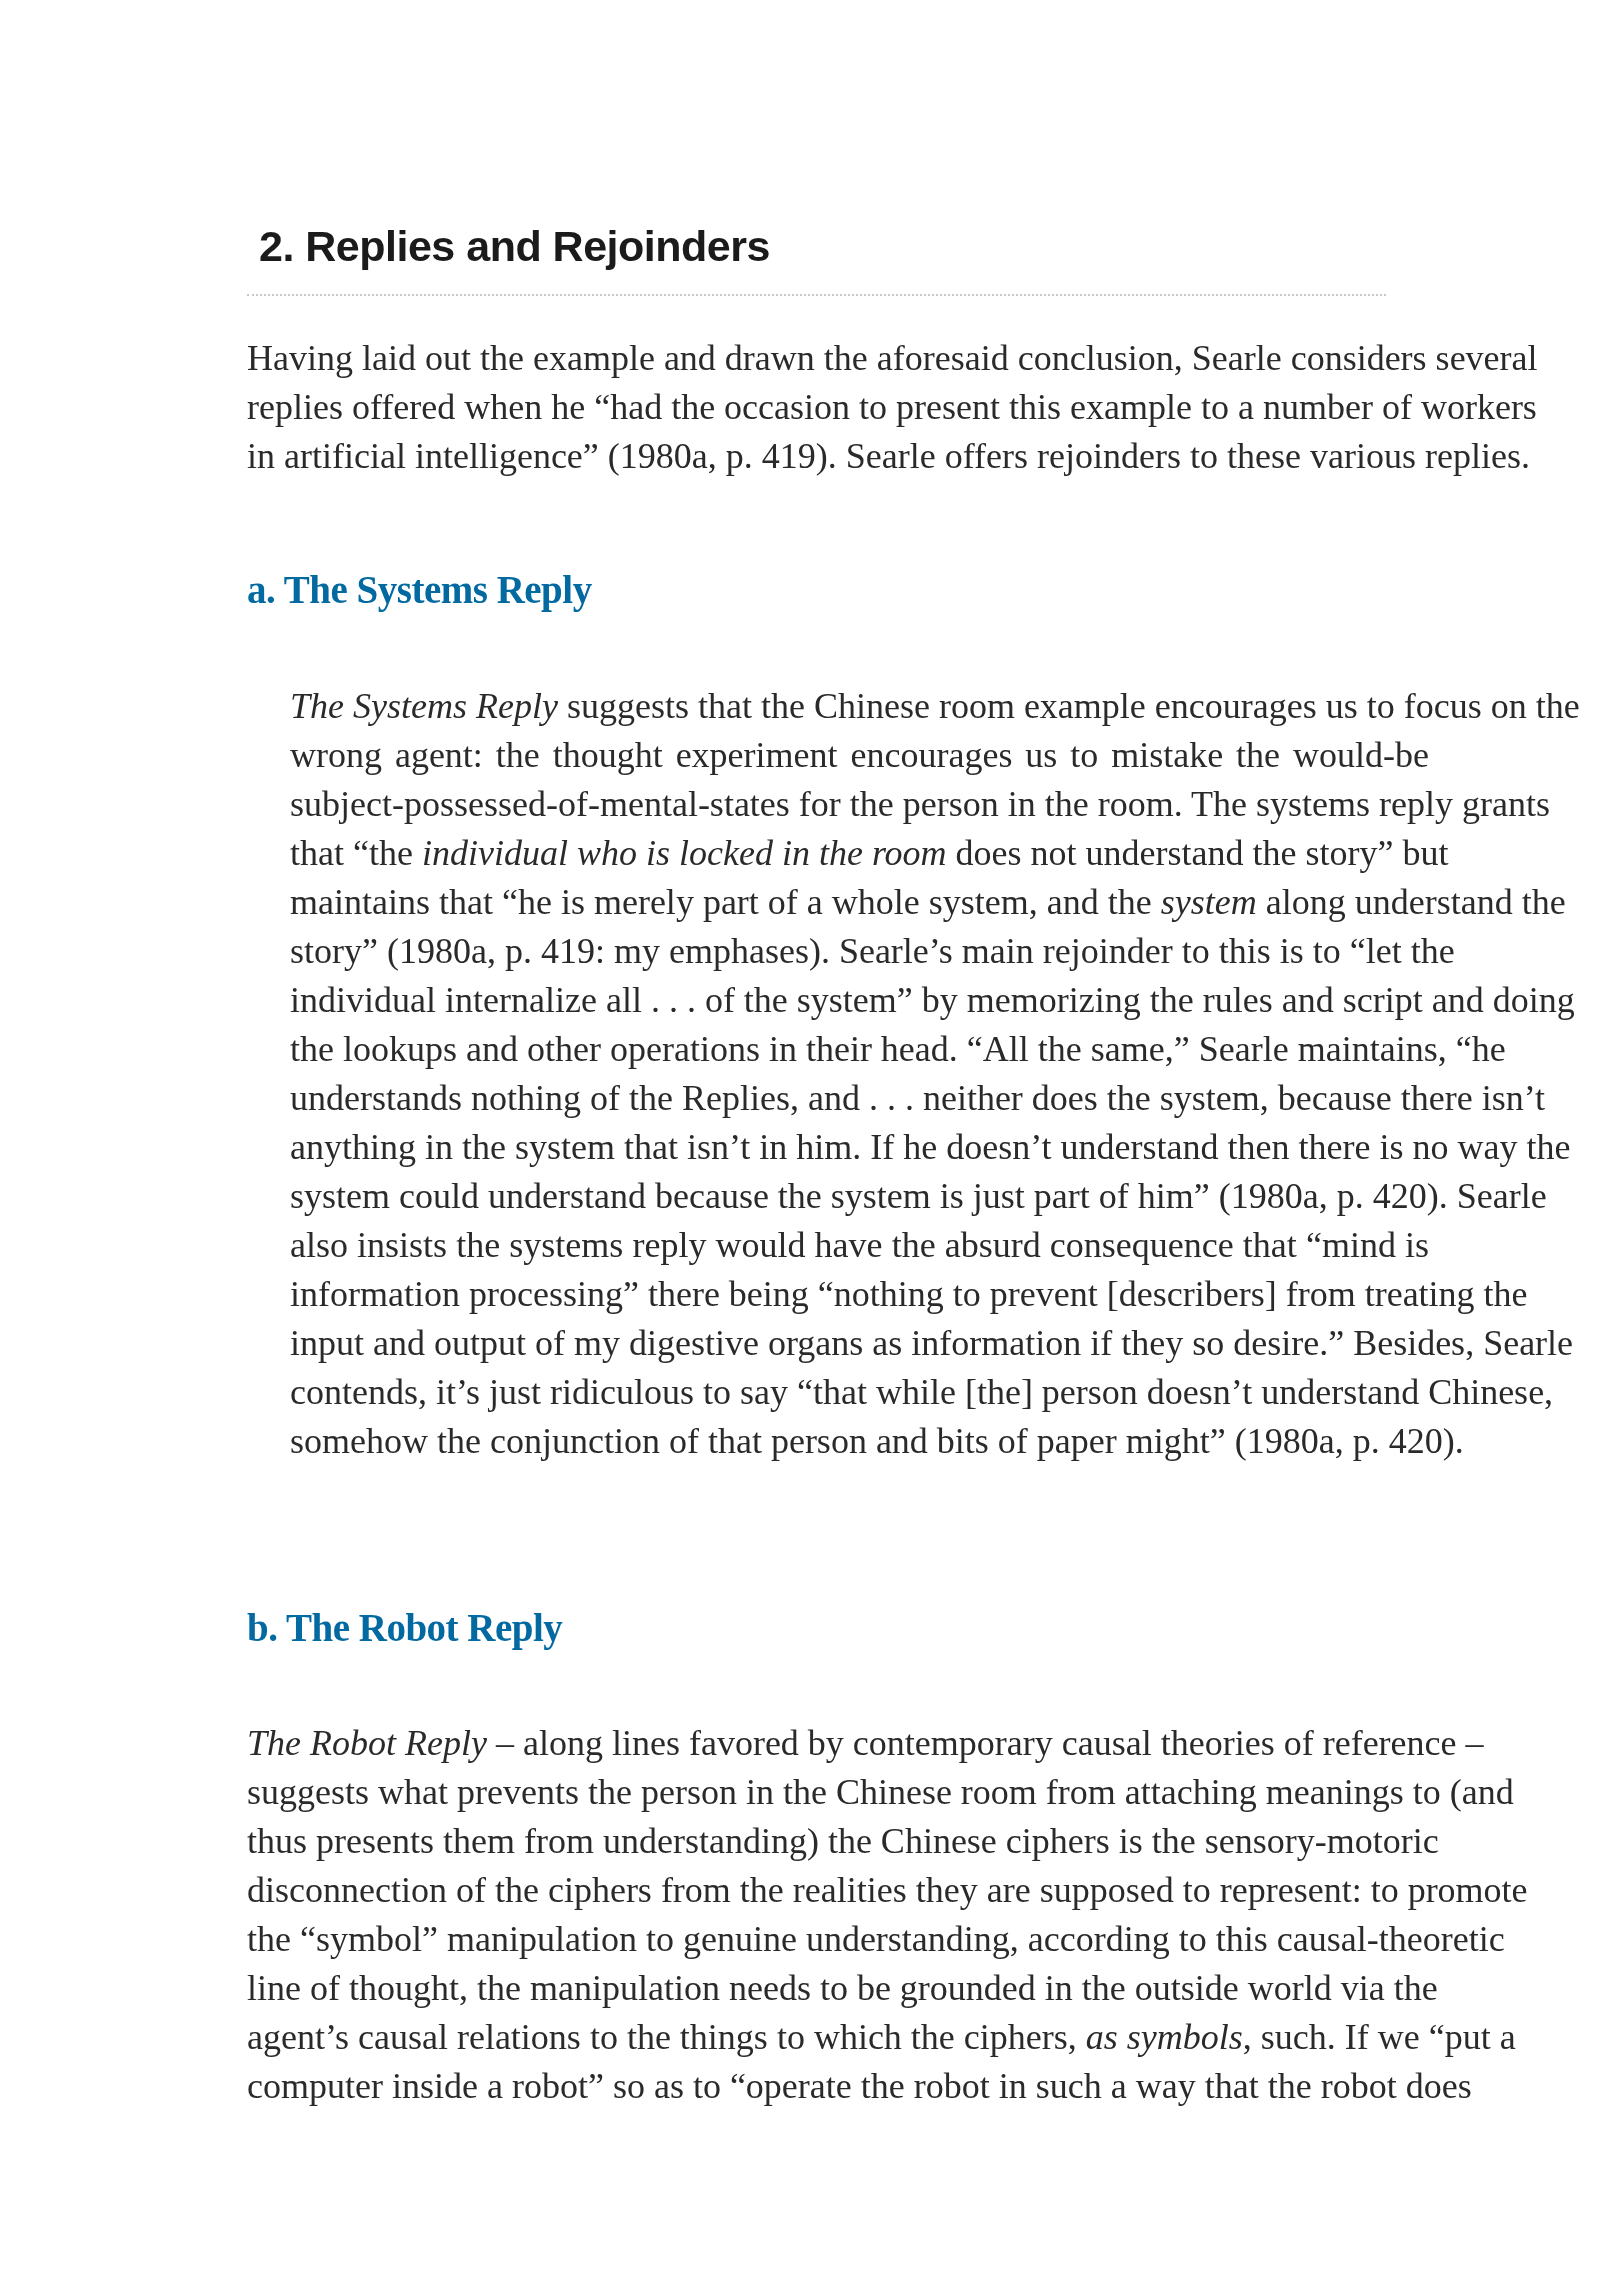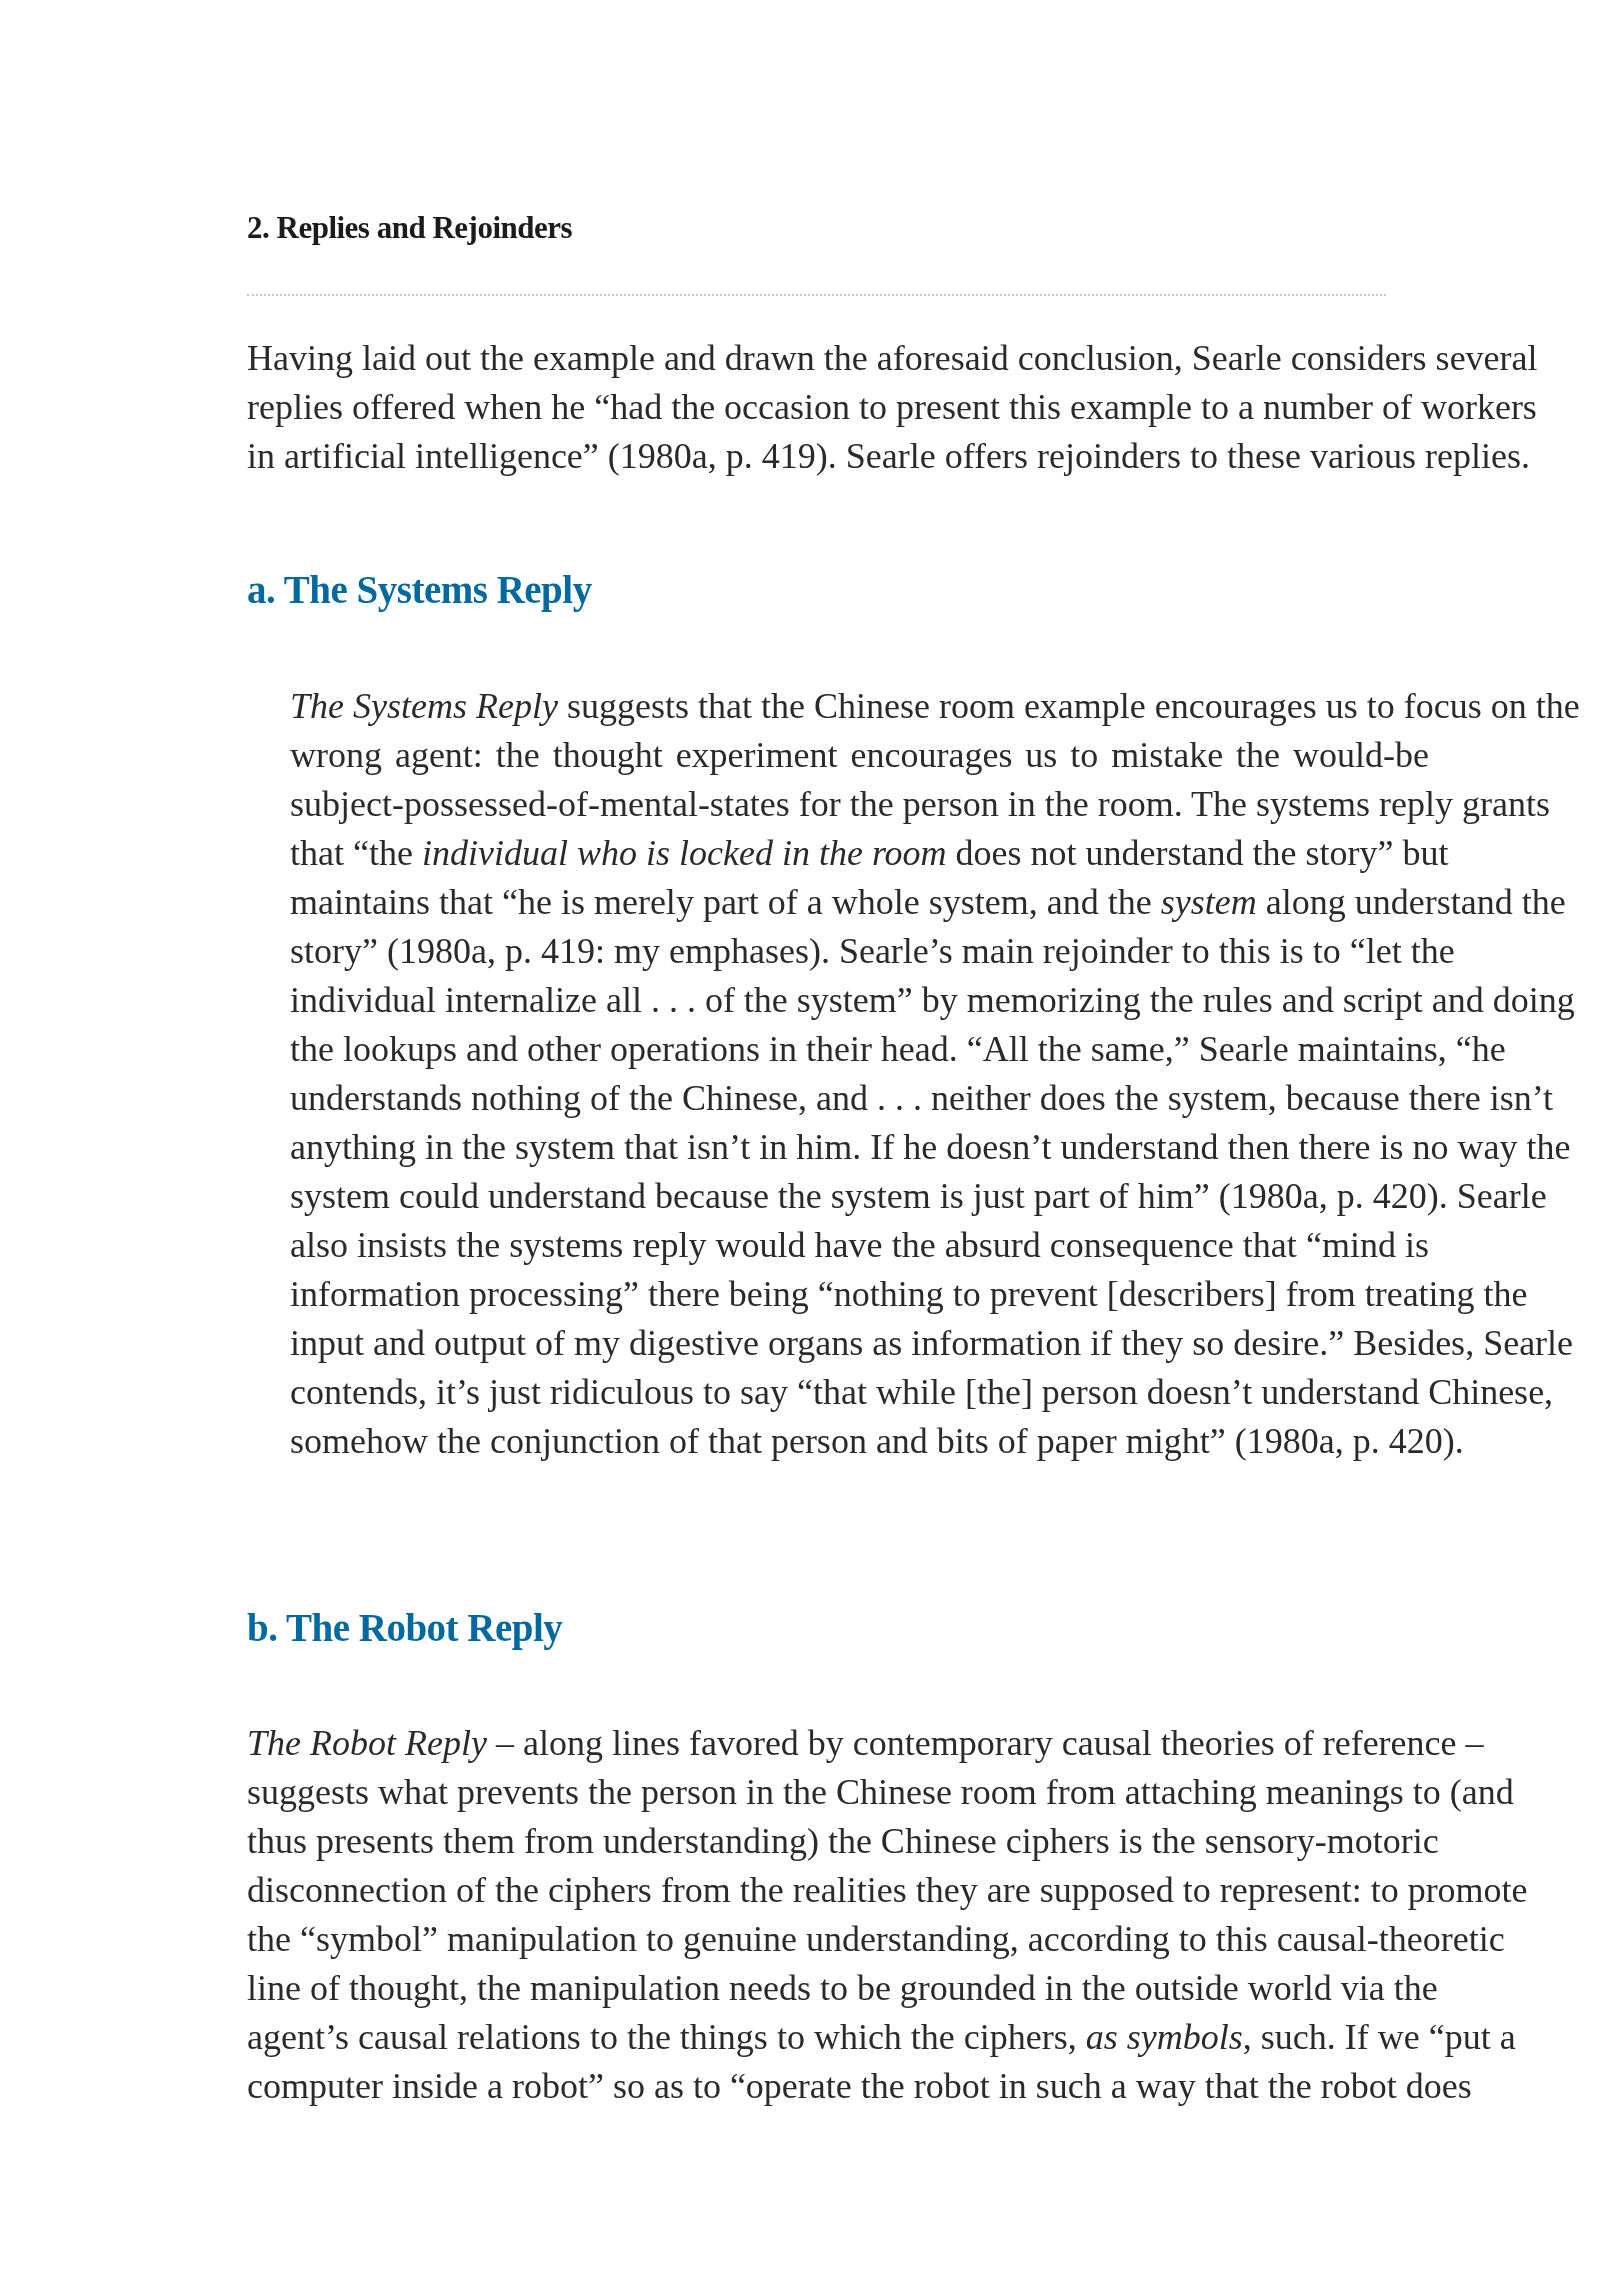--- a/index.html
+++ b/index.html
@@ -18,24 +18,24 @@
     .page {
       position: absolute;
       left: 247px;
       top: 0;
       width: 1139px;
     }
     h2.section-title {
       position: absolute;
       left: 0;
       top: 210px;
-      margin: 0;
-      font-family: Liberation Serif, serif;
+      margin: 12px;
+      font-family: Liberation Sans, sans-serif;
       font-weight: bold;
-      font-size: 31px;
+      font-size: 43px;
       letter-spacing: -0.5px;
       color: #1b1b1b;
       white-space: nowrap;
     }
     .divider {
       position: absolute;
       left: 0;
       top: 294px;
       width: 1139px;
       height: 0;
@@ -97,21 +97,21 @@
 
   <div class="para" id="systems-para" style="top:682px;margin-left:43px;">
       <span class="line justify"><em>The Systems Reply</em><span> suggests that the Chinese room example encourages us to focus on the</span></span>
       <span class="line justify"><span>wrong agent: the thought experiment encourages us to mistake the would-be</span></span>
       <span class="line justify"><span>subject-possessed-of-mental-states for the person in the room. The systems reply grants</span></span>
       <span class="line justify"><span>that “the </span><em>individual who is locked in the room</em><span> does not understand the story” but</span></span>
       <span class="line justify"><span>maintains that “he is merely part of a whole system, and the </span><em>system</em><span> along understand the</span></span>
       <span class="line justify"><span>story” (1980a, p. 419: my emphases). Searle’s main rejoinder to this is to “let the</span></span>
       <span class="line justify"><span>individual internalize all . . . of the system” by memorizing the rules and script and doing</span></span>
       <span class="line justify"><span>the lookups and other operations in their head. “All the same,” Searle maintains, “he</span></span>
-      <span class="line justify"><span>understands nothing of the Chinese, and . . . neither does the system, because there isn’t</span></span>
+      <span class="line justify"><span>understands nothing of the Replies, and . . . neither does the system, because there isn’t</span></span>
       <span class="line justify"><span>anything in the system that isn’t in him. If he doesn’t understand then there is no way the</span></span>
       <span class="line justify"><span>system could understand because the system is just part of him” (1980a, p. 420). Searle</span></span>
       <span class="line justify"><span>also insists the systems reply would have the absurd consequence that “mind is</span></span>
       <span class="line justify"><span>information processing” there being “nothing to prevent [describers] from treating the</span></span>
       <span class="line justify"><span>input and output of my digestive organs as information if they so desire.” Besides, Searle</span></span>
       <span class="line justify"><span>contends, it’s just ridiculous to say “that while [the] person doesn’t understand Chinese,</span></span>
       <span class="line last"><span>somehow the conjunction of that person and bits of paper might” (1980a, p. 420).</span></span>
     </div>
 
   <h3 class="sub-title" style="top:1605px;">b. The Robot Reply</h3>

